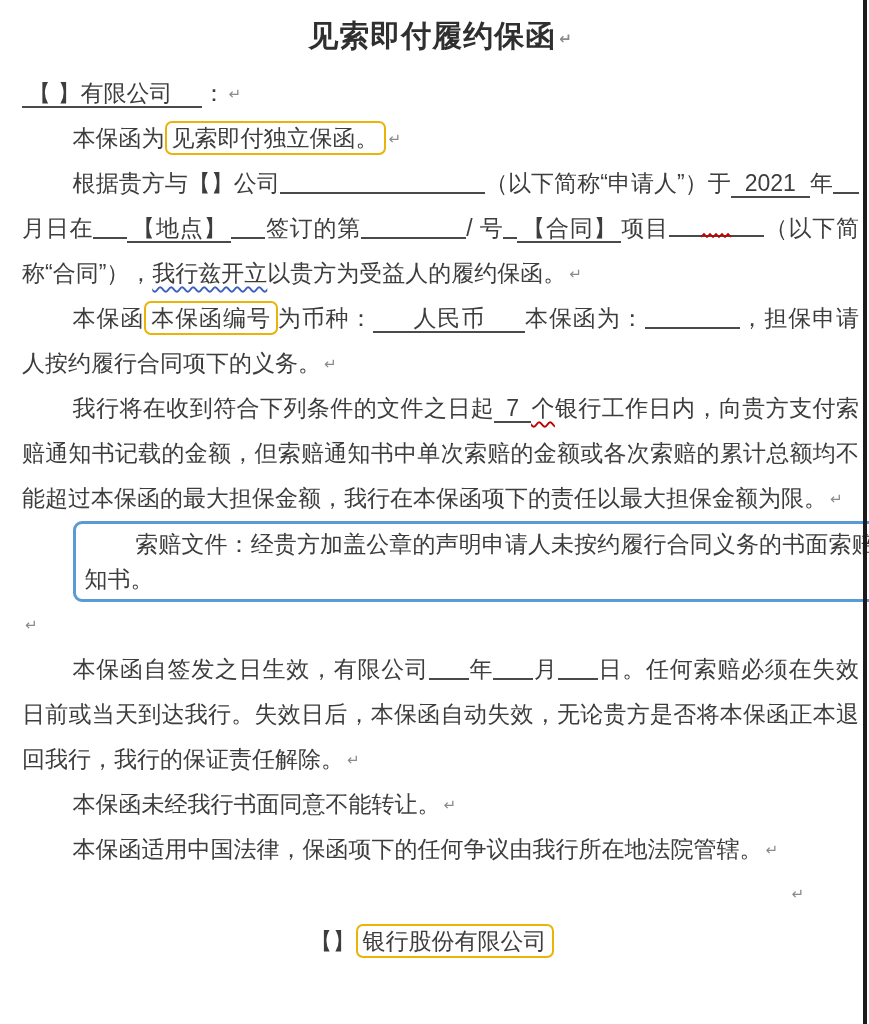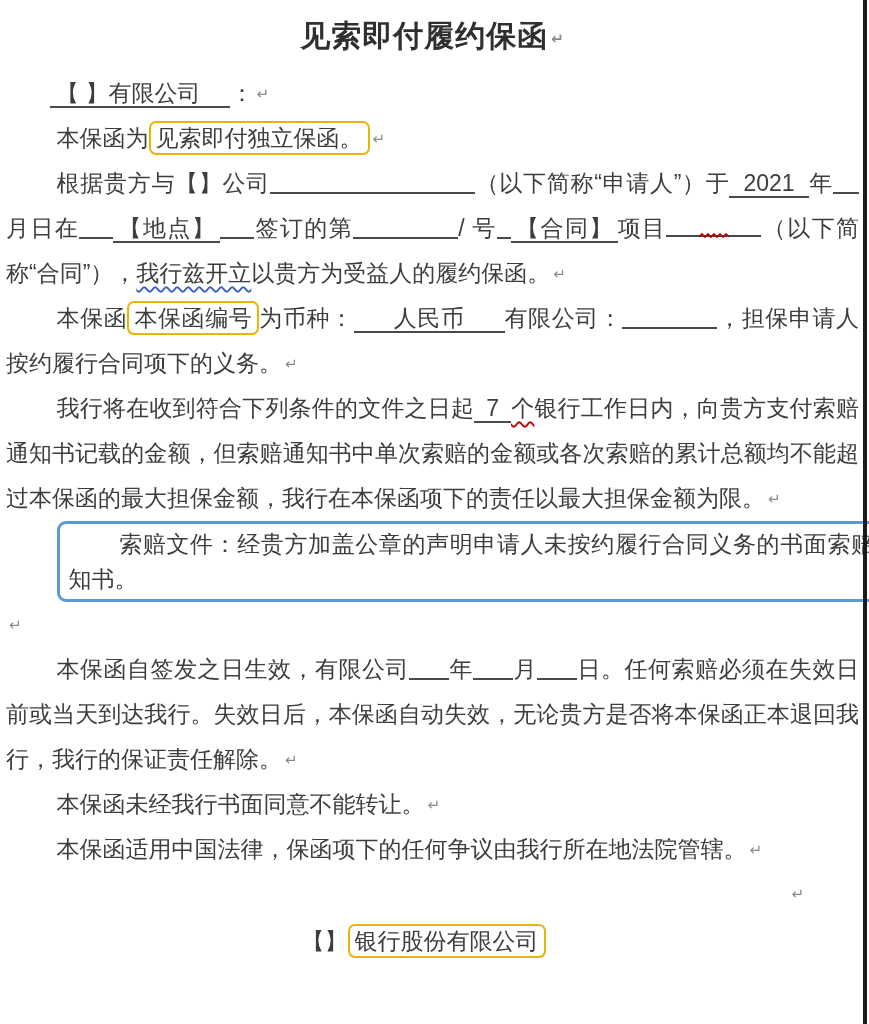--- a/index.html
+++ b/index.html
@@ -7,21 +7,21 @@
     width:869px;height:1024px;
     background:#ffffff;
     font-family:"Liberation Sans","DejaVu Sans",sans-serif;
     color:#3d3d3d;
     position:relative;
     overflow:hidden;
   }
   .page{
     position:relative;
     width:869px;height:917px;
-    padding:10px 10px 0 6px;
+    padding:10px 10px 0 22px;
     box-sizing:border-box;
   }
   .right-edge{
     position:absolute;top:0;right:2px;width:4px;height:1024px;
     background:#1b1b1b;
   }
   h1.title{
     margin:6px 0 14px 0;
     text-align:center;
     font-size:30px;
@@ -101,38 +101,38 @@
   .sig-person{padding-right:18px;line-height:50px;}
 </style>
 </head>
 <body>
 
 <div class="page">
 
   <h1 class="title"><span>见索即付履约保函</span><span class="pilcrow">↵</span></h1>
 
   <p>
-    <span class="u" style="padding-left:6px;padding-right:30px;margin-left:44px;">【 】有限公司</span><span>：</span><span class="pilcrow">↵</span>
+    <span class="u" style="padding-left:6px;padding-right:30px;">【 】有限公司</span><span>：</span><span class="pilcrow">↵</span>
   </p>
 
 
   <p class="ind">
     <span>本保函为</span><span class="hl-box">见索即付独立保函。</span><span class="pilcrow">↵</span>
   </p>
 
   <p class="ind">
     <span>根据贵方与【】公司</span><span class="blank w-company"></span><span>（以下简称“申请人”）于</span><span class="u" style="padding:0 14px;">2021</span><span>年</span><span class="blank w-month"></span><span>月日在</span><span class="blank w-place"></span><span class="u">【地点】</span><span class="blank w-place"></span><span>签订的第</span><span class="blank w-contractno"></span><span>/ 号</span><span class="blank w-small"></span><span class="u">【合同】</span><span>项目</span><span class="blank w-project">
         <svg class="squig-svg" width="30" height="7" viewBox="0 0 30 7">
           <path d="M0,5 L3,2 L6,5 L9,2 L12,5 L15,2 L18,5 L21,2 L24,5 L27,2 L30,5" fill="none" stroke="#c00000" stroke-width="1.6"></path>
         </svg>
       </span><span>（以下简称“合同”），</span><span class="wavy-blue">我行兹开立</span><span>以贵方为受益人的履约保函。</span><span class="pilcrow">↵</span>
   </p>
 
   <p class="ind">
-    <span>本保函</span><span class="hl-box">本保函编号</span><span>为币种：</span><span class="u" style="padding:0 40px;font-family:Liberation Serif, serif;">人民币</span><span>有限公司：</span><span class="blank w-upper"></span><span>，担保申请人按约履行合同项下的义务。</span><span class="pilcrow">↵</span>
+    <span>本保函</span><span class="hl-box">本保函编号</span><span>为币种：</span><span class="u" style="padding:0 40px;font-family:Liberation Serif, serif;">人民币</span><span>本保函为：</span><span class="blank w-upper"></span><span>，担保申请人按约履行合同项下的义务。</span><span class="pilcrow">↵</span>
   </p>
 
   <p class="ind">
     <span>我行将在收到符合下列条件的文件之日起</span><span class="u" style="padding:0 12px;">7</span><span class="wavy-red">个</span><span>银行工作日内，向贵方支付索赔通知书记载的金额，但索赔通知书中单次索赔的金额或各次索赔的累计总额均不能超过本保函的最大担保金额，我行在本保函项下的责任以最大担保金额为限。</span><span class="pilcrow">↵</span>
   </p>
 
   <p class="ind">
     <span class="hl-box-big">索赔文件：经贵方加盖公章的声明申请人未按约履行合同义务的书面索赔通知书。</span><span class="pilcrow">↵</span>
   </p>
 

